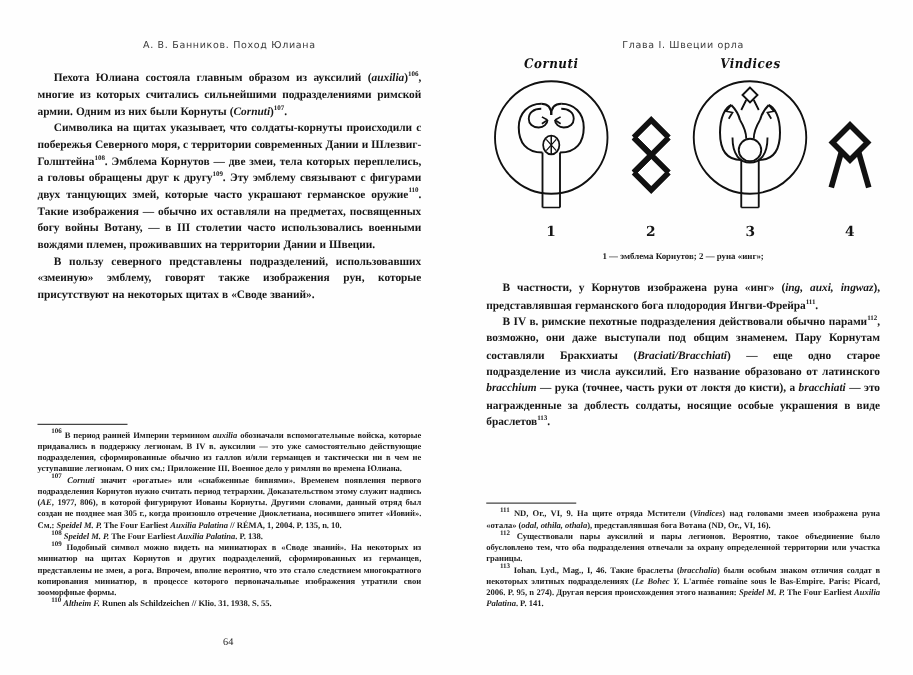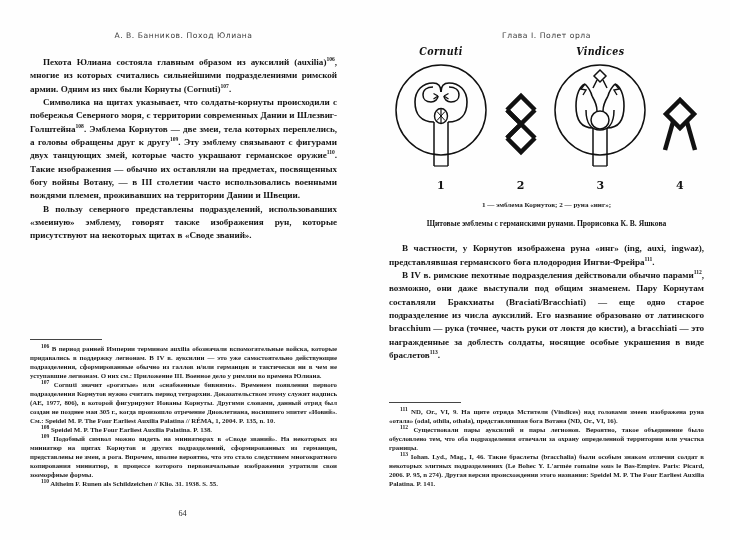--- a/index.html
+++ b/index.html
@@ -57,21 +57,21 @@
     text-align: justify;
     text-justify: inter-word;
     text-indent: 13px;
     font-weight: 600;
     letter-spacing: -0.02px;
     word-spacing: 0.2px;
     color: #161616;
   }
   p.body + p.body { margin-top: 0; }
 
-  .it { }
+  .it { font-style: italic; }
   sup {
     font-size: 5.6px;
     vertical-align: super;
     line-height: 0;
     font-weight: 600;
   }
 
   
   .fn-block {
     position: absolute;
@@ -203,21 +203,21 @@
       <p class="fn">
         <sup>110</sup> <span class="it">Altheim F.</span> Runen als Schildzeichen // Klio. 31. 1938. S. 55.
       </p>
     </div>
 
     <div class="folio">64</div>
   </div>
 
   <div class="page page-right">
 
-    <div class="running-head">Глава I. Полет орла</div>
+    <div class="running-head">Глава I. Швеции орла</div>
 
     <div class="figure">
       <div class="fig-row">
 
         <div class="fig-item">
           <div class="shield-title">Cornuti</div>
           <svg width="96" height="118" viewBox="0 0 96 118">
             <g fill="none" stroke="#111" stroke-width="1.5">
               <circle cx="48" cy="52" r="45"></circle>
 
@@ -299,21 +299,20 @@
           </svg>
           <div class="fig-caption-label">4</div>
         </div>
 
       </div>
 
       <div class="fig-legend">
         <div>1 — эмблема Корнутов; 2 — руна «инг»;</div>
       </div>
 
-      <div class="fig-source">Щитовые эмблемы с германскими рунами. Прорисовка К. В. Яшкова</div>
     </div>
 
     <div class="body-col">
       <p class="body">
         В частности, у Корнутов изображена руна «инг» (<span class="it">ing, auxi, ingwaz</span>), представлявшая германского бога плодородия Ингви-Фрейра<sup>111</sup>.
       </p>
       <p class="body">
         В IV в. римские пехотные подразделения действовали обычно парами<sup>112</sup>, возможно, они даже выступали под общим знаменем. Пару Корнутам составляли Бракхиаты (<span class="it">Braciati/Bracchiati</span>) — еще одно старое подразделение из числа ауксилий. Его название образовано от латинского <span class="it">bracchium</span> — рука (точнее, часть руки от локтя до кисти), а <span class="it">bracchiati</span> — это награжденные за доблесть солдаты, носящие особые украшения в виде браслетов<sup>113</sup>.
       </p>
     </div>

